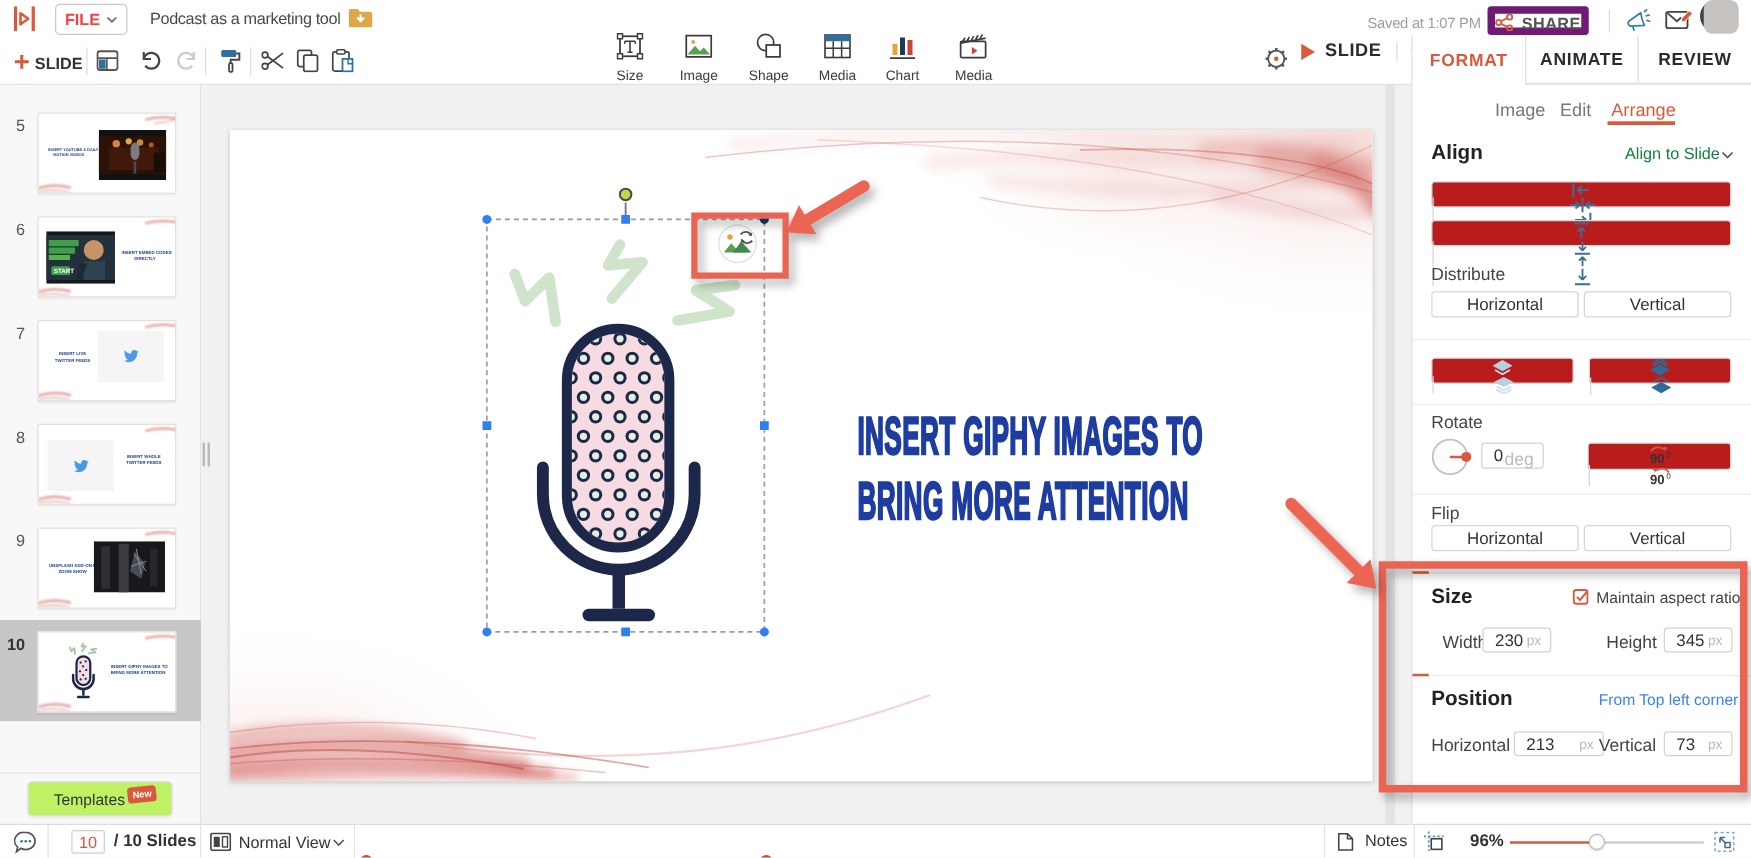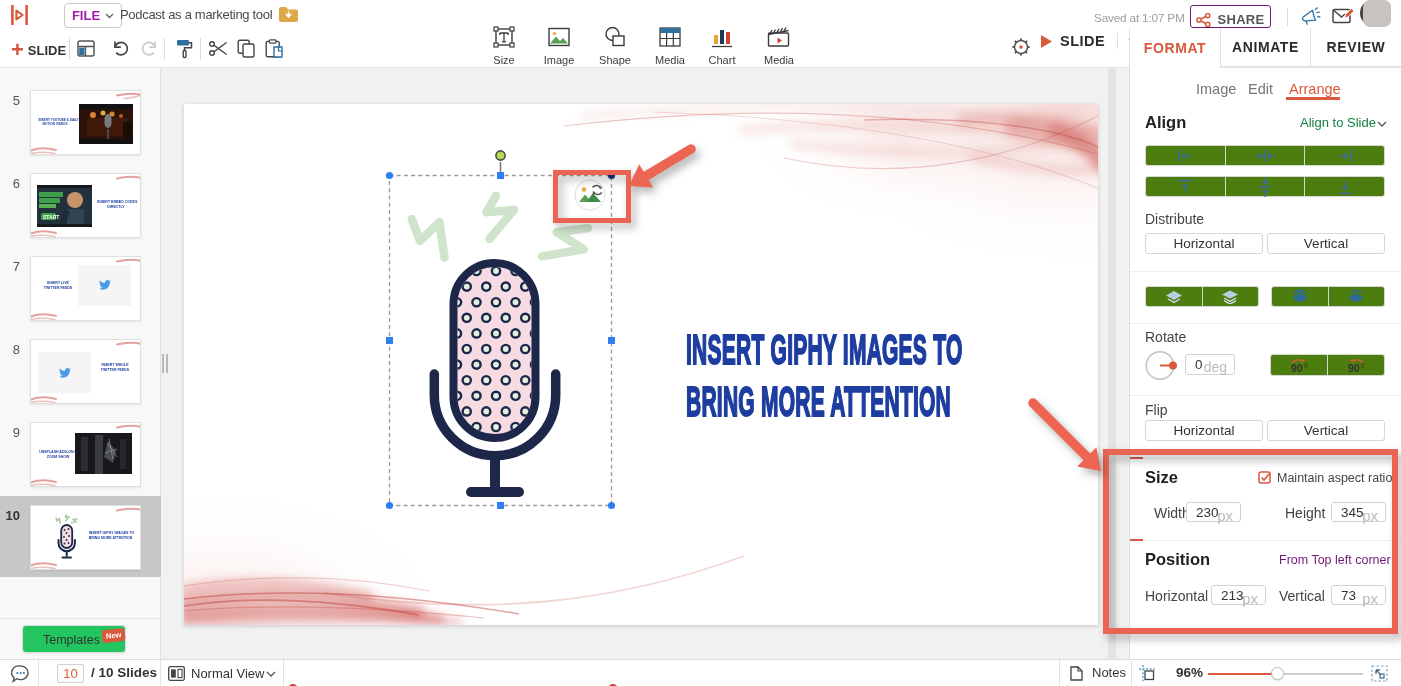--- a/index.html
+++ b/index.html
@@ -5,26 +5,26 @@
   * { margin:0; padding:0; box-sizing:border-box; }
   html,body { width:1401px; height:686px; overflow:hidden; background:#fff;
     font-family:"Liberation Sans", sans-serif; }
   #app { position:relative; width:1401px; height:686px; }
   .abs { position:absolute; }
   
   #header { position:absolute; left:0; top:0; width:1401px; height:68px; background:#fff;
     border-bottom:1px solid #e3e3e3; z-index:5; }
   .vsep { position:absolute; width:1px; background:#ddd; }
   #fileBtn { position:absolute; left:44px; top:3px; width:58px; height:25px; border:1px solid #c9c9c9;
-    border-radius:4px; background:#fff; font-size:13px; font-weight:bold; color:#a21caf;
-    display:flex; align-items:center; justify-content:center; gap:5px;margin-left:20px; }
+    border-radius:4px; background:#fff; font-size:13px; font-weight:bold; color:#ef4444;
+    display:flex; align-items:center; justify-content:center; gap:5px; }
   #title { position:absolute; left:120px; top:7px; font-size:13px; letter-spacing:-0.3px; color:#4a4a4a; }
   #savedTxt { position:absolute; left:1094px; top:11px; font-size:11.8px; letter-spacing:-0.2px; color:#9d9d9d; }
-  #shareBtn { position:absolute; left:1190px; top:5px; width:81px; height:23px; border:1px solid #701a75;
-    border-radius:3px; background:#fff; display:flex; align-items:flex-end; justify-content:center; gap:6px;
+  #shareBtn { position:absolute; left:1190px; top:5px; width:81px; height:23px; border:6px solid #701a75;
+    border-radius:3px; background:#fff; display:flex; align-items:flex-start; justify-content:center; gap:6px;
     font-size:13px; font-weight:bold; color:#555; letter-spacing:.3px;}
   
   .tool-label { font-size:13px; font-weight:bold; color:#333; }
   #slideBtn { position:absolute; left:11px; top:41px; display:flex; align-items:center; gap:4px; }
   #plus { color:#d9593d; font-size:22px; font-weight:bold; line-height:18px; }
   
   .insIcon { position:absolute; top:26px; width:44px; text-align:center; }
   .insIcon .lbl { font-size:11px; color:#3c3c3c; margin-top:2px; }
   
   #playWrap { position:absolute; left:1040px; top:33px; display:flex; align-items:center; }
@@ -36,21 +36,21 @@
   #sidebar { position:absolute; left:0; top:68px; width:161px; height:591px; background:#f8f8f8;
     border-right:1px solid #e2e2e2; }
   .thumbNum { position:absolute; width:20px; text-align:right; font-size:13px; color:#555; }
   .thumb { position:absolute; left:30px; width:111px; height:65px; background:#fff;
     border:1px solid #e0e0e0; box-shadow:0 1px 2px rgba(0,0,0,.08); overflow:hidden; }
   .thumb svg { position:absolute; left:0; top:0; }
   .ttxt { position:absolute; font-weight:bold; color:#1d3da0; font-size:4.3px; line-height:1.45;
     transform:scale(0.82); transform-origin:center; text-align:center; letter-spacing:0; white-space:nowrap; }
   #selBand { position:absolute; left:0; top:428px; width:161px; height:81px; background:#c7c7c7; }
   #tplSep { position:absolute; left:0; top:550px; width:160px; height:1px; background:#e3e3e3; }
-  #tplBtn { position:absolute; left:22px; top:557px; width:104px; height:28px; background:#22c55e;
+  #tplBtn { position:absolute; left:22px; top:557px; width:116px; height:28px; background:#bef264;
     border:1px solid #ddd; border-radius:4px; box-shadow:0 1px 2px rgba(0,0,0,.06); }
   #tplBtn .t { position:absolute; left:20px; top:7px; font-size:12.5px; color:#333; }
   #tplBtn .badge { position:absolute; left:79px; top:3px; background:#d9593d; color:#fff; font-size:7.5px;
     font-weight:bold; padding:2px 4px; border-radius:3px; transform:rotate(-6deg); }
   
   #canvas { position:absolute; left:161px; top:68px; width:968px; height:591px; background:#f1f1f1; }
   #slide { position:absolute; left:23px; top:36px; width:914px; height:521px; background:#fff;
     box-shadow:0 1px 4px rgba(0,0,0,.18); overflow:hidden; }
   #scrollStrip { position:absolute; left:947px; top:0; width:8px; height:591px; background:#e4e4e4; }
   #dragHandle { position:absolute; left:162px; top:354px; width:6px; height:19px; border-left:2px solid #b9b9b9;
@@ -59,27 +59,27 @@
   #slideText { position:absolute; left:502px; top:220px; color:#1d3da0; font-weight:bold;
     font-size:42.5px; line-height:52px; transform:scaleX(.494); transform-origin:0 0; white-space:nowrap;
     letter-spacing:.5px; -webkit-text-stroke:2px #1d3da0; }
   
   #panel { position:absolute; left:1129px; top:68px; width:272px; height:591px; background:#fff;
     border-left:1px solid #e0e0e0; }
   .plabel { position:absolute; font-size:14px; color:#444; }
   .phead { position:absolute; font-size:16.5px; font-weight:bold; color:#222; }
   .btn { position:absolute; background:#fff; border:1px solid #d6d6d6; border-radius:3px;
     font-size:13.5px; color:#333; text-align:center; }
-  .cellrow { position:absolute; display:flex; border:1px solid #d6d6d6; border-radius:3px; background:#4d7c0f; }
+  .cellrow { position:absolute; display:flex; border:1px solid #d6d6d6; border-radius:3px; background:#b91c1c;flex-direction:column; }
   .cellrow .cell { flex:1; display:flex; align-items:center; justify-content:center; }
   .cellrow .cell + .cell { border-left:1px solid #d6d6d6; }
   .inp { position:absolute; background:#fff; border:1px solid #d2d2d2; border-radius:3px;
     font-size:13.5px; color:#333; }
   .inp .v { position:absolute; left:9px; top:2px; }
-  .inp .px { position:absolute; right:7px; top:4px; font-size:15px; color:#bbb; }
+  .inp .px { position:absolute; right:7px; top:4px; font-size:11px; color:#bbb; }
   .sep-h { position:absolute; left:0; width:272px; height:1px; background:#efefef; }
   .accent { position:absolute; left:0; width:13px; height:2px; background:#d9593d; }
   
   #bottombar { position:absolute; left:0; top:659px; width:1401px; height:27px; background:#fff;
     border-top:1px solid #dcdcdc; font-size:13.5px; color:#333; z-index:6; }
   .bsep { position:absolute; top:0; width:1px; height:27px; background:#e2e2e2; }
   
   .annshadow { filter:drop-shadow(4px 5px 4px rgba(0,0,0,.3)); }
 </style>
 </head>
@@ -753,24 +753,24 @@
     <div class="plabel" style="left:155px;top:437px">Height</div>
     <div class="inp" style="left:201px;top:434px;width:55px;height:20px">
         <span class="v">345</span>
         <span class="px">px</span>
       </div>
 
     <div class="sep-h" style="top:472px"></div>
     <div class="accent" style="top:471px"></div>
 
     <div class="phead" style="left:15px;top:482px">Position</div>
-    <div class="abs" style="left:149px;top:485px;font-size:12.5px;color:#701a75">From Top left corner</div>
+    <div class="abs" style="left:149px;top:485px;font-size:12.5px;color:#3b82f6">From Top left corner</div>
 
     <div class="plabel" style="left:15px;top:520px">Horizontal</div>
-    <div class="inp" style="left:81px;top:517px;width:55px;height:20px">
+    <div class="inp" style="left:81px;top:517px;width:72px;height:20px">
         <span class="v">213</span>
         <span class="px">px</span>
       </div>
     <div class="plabel" style="left:149px;top:520px">Vertical</div>
     <div class="inp" style="left:201px;top:517px;width:55px;height:20px">
         <span class="v">73</span>
         <span class="px">px</span>
       </div>
   </div>
 

